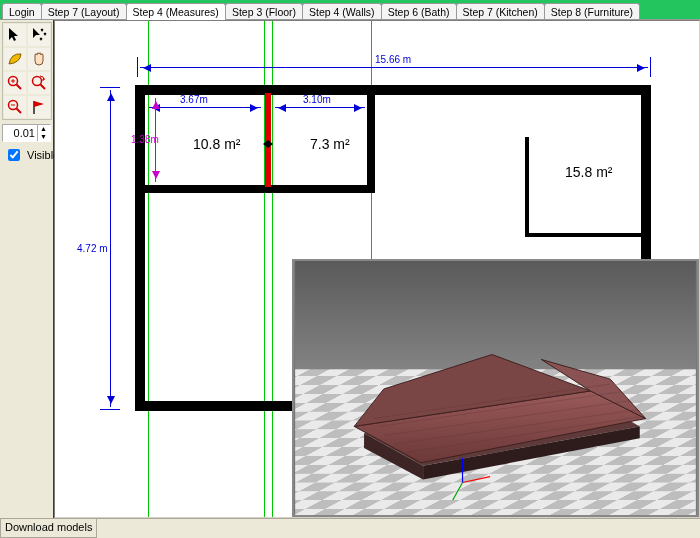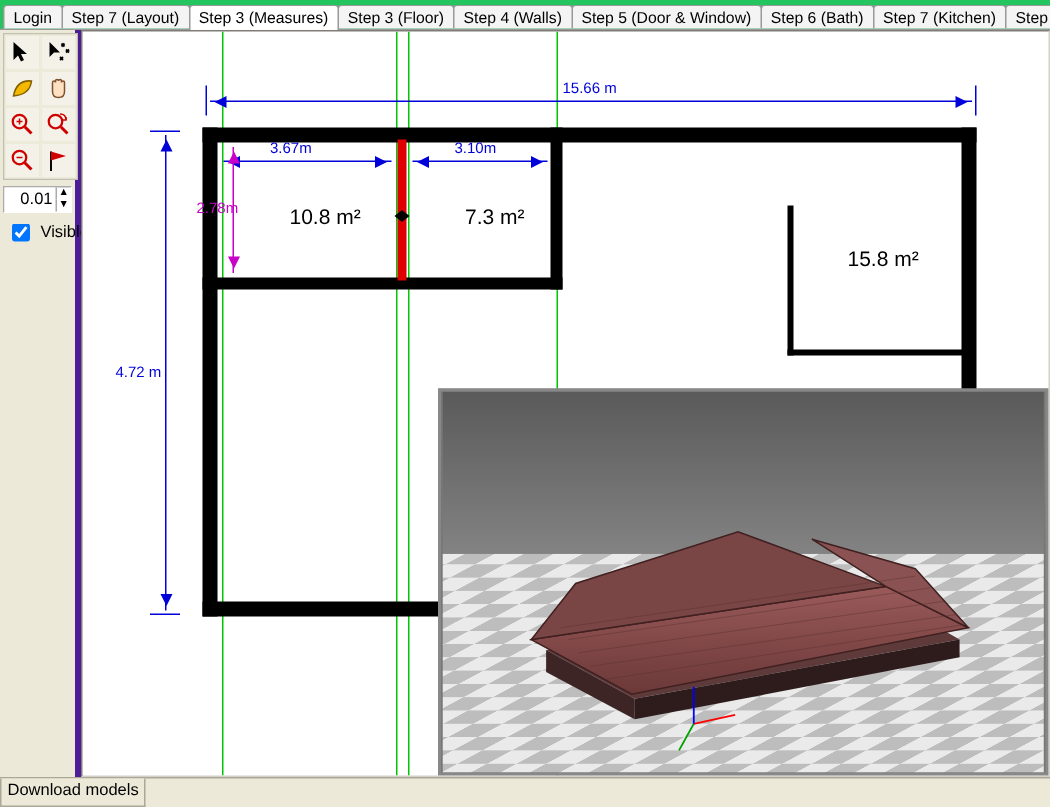--- a/index.html
+++ b/index.html
@@ -43,21 +43,21 @@
     font-size: 10.5px;
   }
 
   
   .toolbar {
     position: absolute;
     left: 0; top: 20px;
     width: 54px;
     height: 498px;
     background: #ece9d8;
-    border-right: 4px solid #4c1d95;
+    border-right: 1px solid #4c1d95;
     padding: 2px 2px;
   }
   .toolgrid {
     display: flex; flex-wrap: wrap;
     width: 50px;
     border: 1px solid #c0c0b0;
     background: #f4f2e8;
   }
   .toolbtn {
     width: 24px; height: 24px;
@@ -148,24 +148,23 @@
     background:#ece9d8;
     cursor:pointer;
   }
 </style>
 </head>
 <body>
 
 <div class="tabstrip">
   <div class="tab">Login</div>
   <div class="tab">Step 7 (Layout)</div>
-  <div class="tab active">Step 3 (Measures)</div>
+  <div class="tab active">Step 4 (Measures)</div>
   <div class="tab">Step 3 (Floor)</div>
   <div class="tab">Step 4 (Walls)</div>
-  <div class="tab">Step 5 (Door &amp; Window)</div>
   <div class="tab">Step 6 (Bath)</div>
   <div class="tab">Step 7 (Kitchen)</div>
   <div class="tab">Step 8 (Furniture)</div>
 
 </div>
 
 <div class="toolbar">
   <div class="toolgrid">
     <div class="toolbtn">
       <svg viewBox="0 0 18 18">
@@ -261,21 +260,21 @@
     <div class="wall" style="left:470px;top:212px;width:120px;height:4px"></div>
 
     <div class="divider-red" style="left:210px;top:72px;width:6px;height:94px"></div>
     <div class="drag-handle" style="left:207px;top:118px"></div>
 
     <div class="dim-h" style="left:94px;top:86px;width:112px"></div>
     <div class="lbl blue" style="left:125px;top:73px">3.67m</div>
     <div class="dim-h" style="left:220px;top:86px;width:90px"></div>
     <div class="lbl blue" style="left:248px;top:73px">3.10m</div>
     <div class="dim-v mag" style="left:100px;top:77px;height:84px"></div>
-    <div class="lbl mag" style="left:76px;top:113px">2.78m</div>
+    <div class="lbl mag" style="left:76px;top:113px">1.38m</div>
 
     <div class="lbl" style="left:138px;top:115px">10.8 m²</div>
     <div class="lbl" style="left:255px;top:115px">7.3 m²</div>
     <div class="lbl" style="left:510px;top:143px">15.8 m²</div>
     <div class="lbl" style="left:316px;top:238px">81.3 m²</div>
   </div>
 
   <div class="preview3d">
     <svg viewBox="0 0 407 258">
       <defs>

